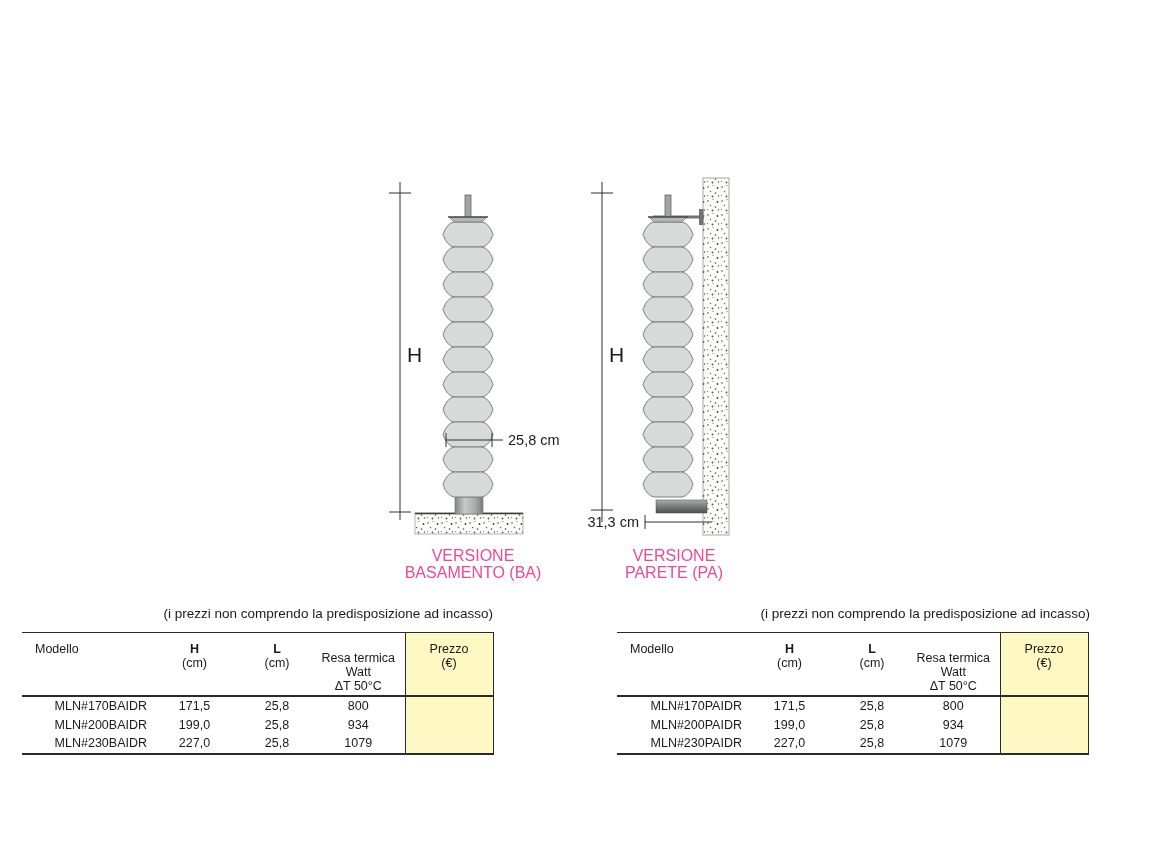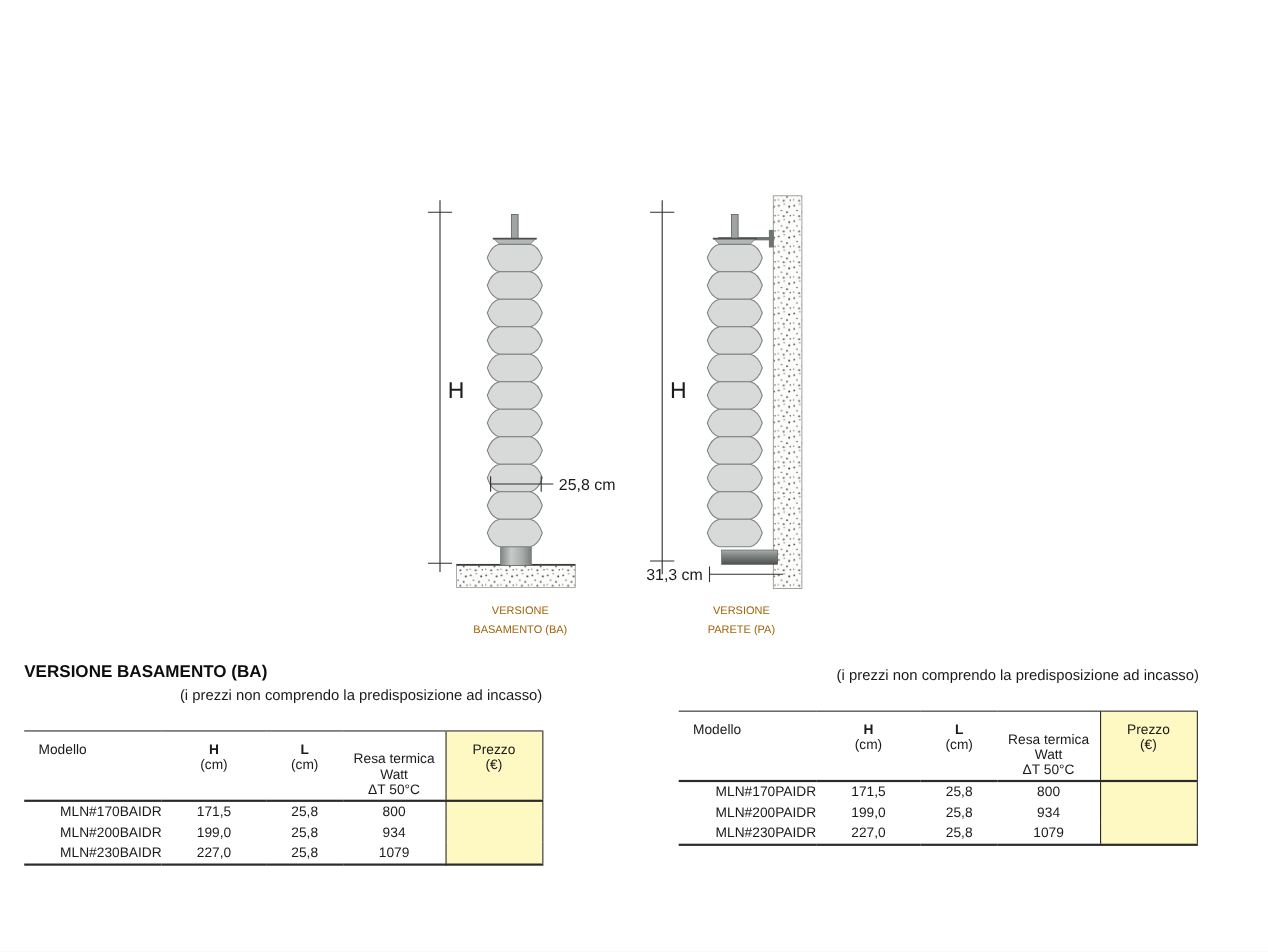--- a/index.html
+++ b/index.html
@@ -11,33 +11,33 @@
   }
   
   #drawings-svg { position:absolute; left:370px; top:170px; width:400px; height:375px; }
   #drawings-svg text { font-family:"Liberation Sans", sans-serif; fill:#1c1c1c; }
   .hlabel  { font-size:21px; }
   .dimtext { font-size:14.5px; }
   .dim     { stroke:#2f2f2f; stroke-width:1; fill:none; }
   .mod     { fill:#d7dad8; stroke:#7d817f; stroke-width:1; stroke-linejoin:miter; }
   .caption {
     position:absolute; width:170px; text-align:center;
-    font-size:10px; line-height:17px; color:#a16207;
+    font-size:16px; line-height:17px; color:#ec4899;
   }
   #caption-ba { left:388px; top:547px; }
   #caption-pa { left:589px; top:547px; }
   
   .table-block { position:absolute; top:602px; }
   #table-ba { left:22px;  width:471px; }
   #table-pa { left:617px; width:473px; }
   .table-block h3 { margin:0; font-size:15.5px; font-weight:bold; color:#0d0d0d; }
   .table-block .note { margin:4px 0 0 0; font-size:13.5px;text-align:right; }
   table.spec {
     border-collapse:collapse; table-layout:fixed; width:471px;
-    margin-top:25px; font-size:12.5px; color:#1a1a1a;
+    margin-top:11px; font-size:12.5px; color:#1a1a1a;
     border-top:1.5px solid #2b2b2b; border-bottom:2px solid #2b2b2b;
   }
   table.spec thead tr { border-bottom:2px solid #2b2b2b; }
   table.spec th { font-weight:normal; vertical-align:top; padding:0; height:44px; }
   table.spec th.left { text-align:left; padding-left:13px; padding-top:9px; }
   table.spec th.ctr  { text-align:center; padding-top:9px; line-height:14px; }
   table.spec th.tall { text-align:center; padding-top:18px;  line-height:14px; }
   table.spec th .b   { font-weight:bold; }
   table.spec td { padding:2px 0 2.5px 0; }
   table.spec td.left { text-align:right; padding-left:13px; }
@@ -165,21 +165,20 @@
   <div id="caption-ba" class="caption">
     <div>VERSIONE</div>
     <div>BASAMENTO (BA)</div>
   </div>
   <div id="caption-pa" class="caption">
     <div>VERSIONE</div>
     <div>PARETE (PA)</div>
   </div>
 
   <div id="table-ba" class="table-block">
-    <h3>VERSIONE BASAMENTO (BA)</h3>
     <p class="note">(i prezzi non comprendo la predisposizione ad incasso)</p>
     <table class="spec">
       <colgroup>
           <col style="width:125px">
           <col style="width:95px">
           <col style="width:70px">
           <col style="width:93px">
           <col style="width:88px">
         </colgroup>
       <thead>

